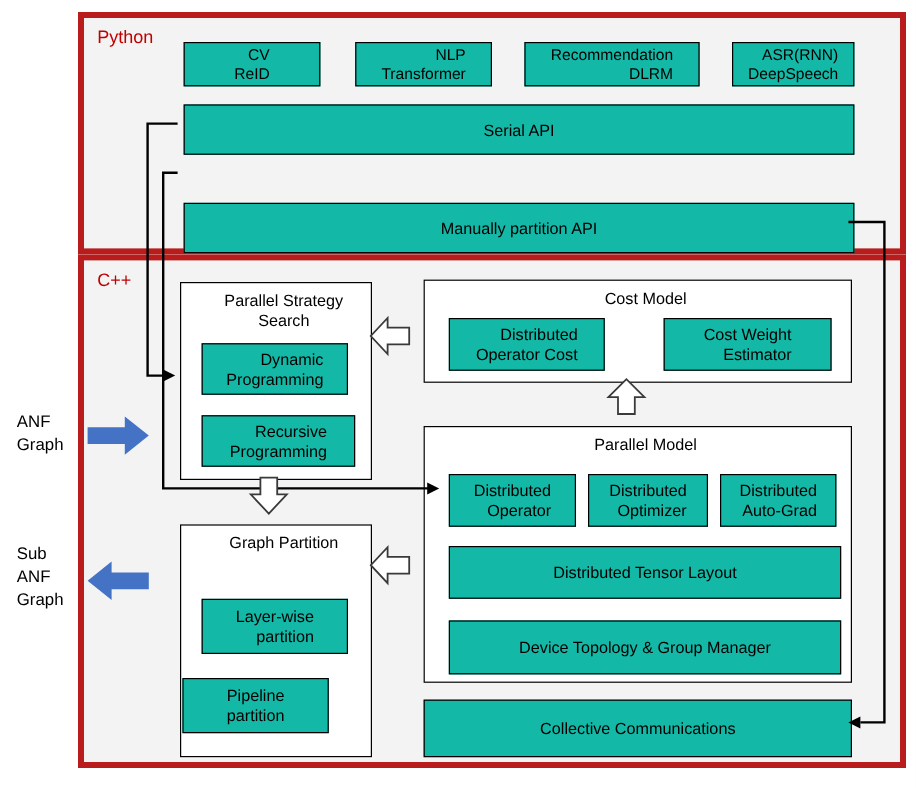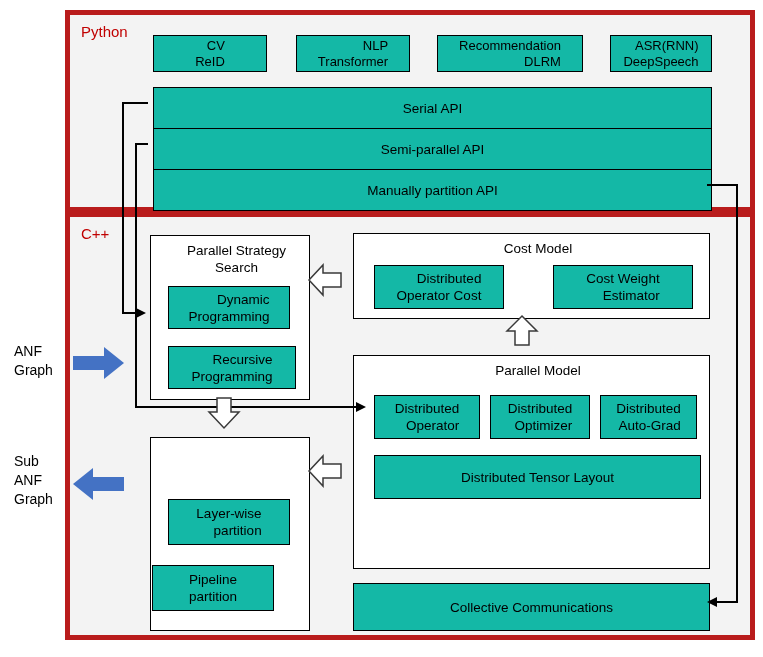--- a/index.html
+++ b/index.html
@@ -24,21 +24,20 @@
     <div class="box small" style="left:83px;top:20px;width:114px;height:37px">CV
 ReID</div>
     <div class="box small" style="left:226px;top:20px;width:114px;height:37px">NLP
 Transformer</div>
     <div class="box small" style="left:540px;top:20px;width:102px;height:37px">ASR(RNN)
 DeepSpeech</div>
     <div class="box small" style="left:367px;top:20px;width:146px;height:37px">Recommendation
 DLRM</div>
 
     <div class="box" style="left:83px;top:72px;width:559px;height:42px">Serial API</div>
-    <div class="box" style="left:83px;top:113px;width:559px;height:42px">Semi-parallel API</div>
     <div class="box" style="left:83px;top:154px;width:559px;height:42px">Manually partition API</div>
   </div>
 
   <div class="section" style="left:65px;top:212px;width:690px;height:428px">
     <div class="section-label" style="left:11px;top:8px">C++</div>
 
     <div class="group" style="left:80px;top:18px;width:160px;height:165px">
       <div class="group-title">Parallel Strategy
 Search</div>
       <div class="box" style="left:17px;top:50px;width:122px;height:43px">Dynamic
@@ -57,23 +56,25 @@
 
     <div class="group" style="left:283px;top:138px;width:357px;height:214px">
       <div class="group-title">Parallel Model</div>
       <div class="box" style="left:20px;top:39px;width:106px;height:44px">Distributed
 Operator</div>
       <div class="box" style="left:136px;top:39px;width:100px;height:44px">Distributed
 Optimizer</div>
       <div class="box" style="left:246px;top:39px;width:97px;height:44px">Distributed
 Auto-Grad</div>
       <div class="box" style="left:20px;top:99px;width:327px;height:44px">Distributed Tensor Layout</div>
+      <div class="box" style="left:20px;top:161px;width:327px;height:45px">Device Topology &amp; Group Manager</div>
     </div>
 
     <div class="group" style="left:80px;top:220px;width:160px;height:194px">
+      <div class="group-title">Graph Partition</div>
       <div class="box" style="left:17px;top:61px;width:122px;height:46px">Layer-wise
 partition</div>
       <div class="box" style="left:1px;top:127px;width:122px;height:46px">Pipeline
 partition</div>
     </div>
 
     <div class="box" style="left:283px;top:366px;width:357px;height:48px">Collective Communications</div>
   </div>
 
   <div class="io-label" style="left:14px;top:342px;width:58px">ANF

